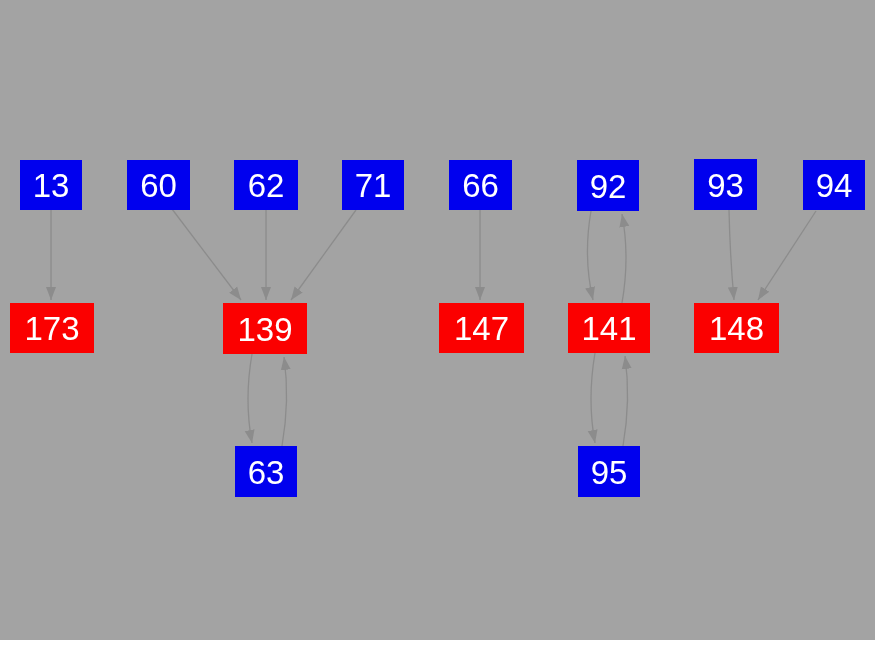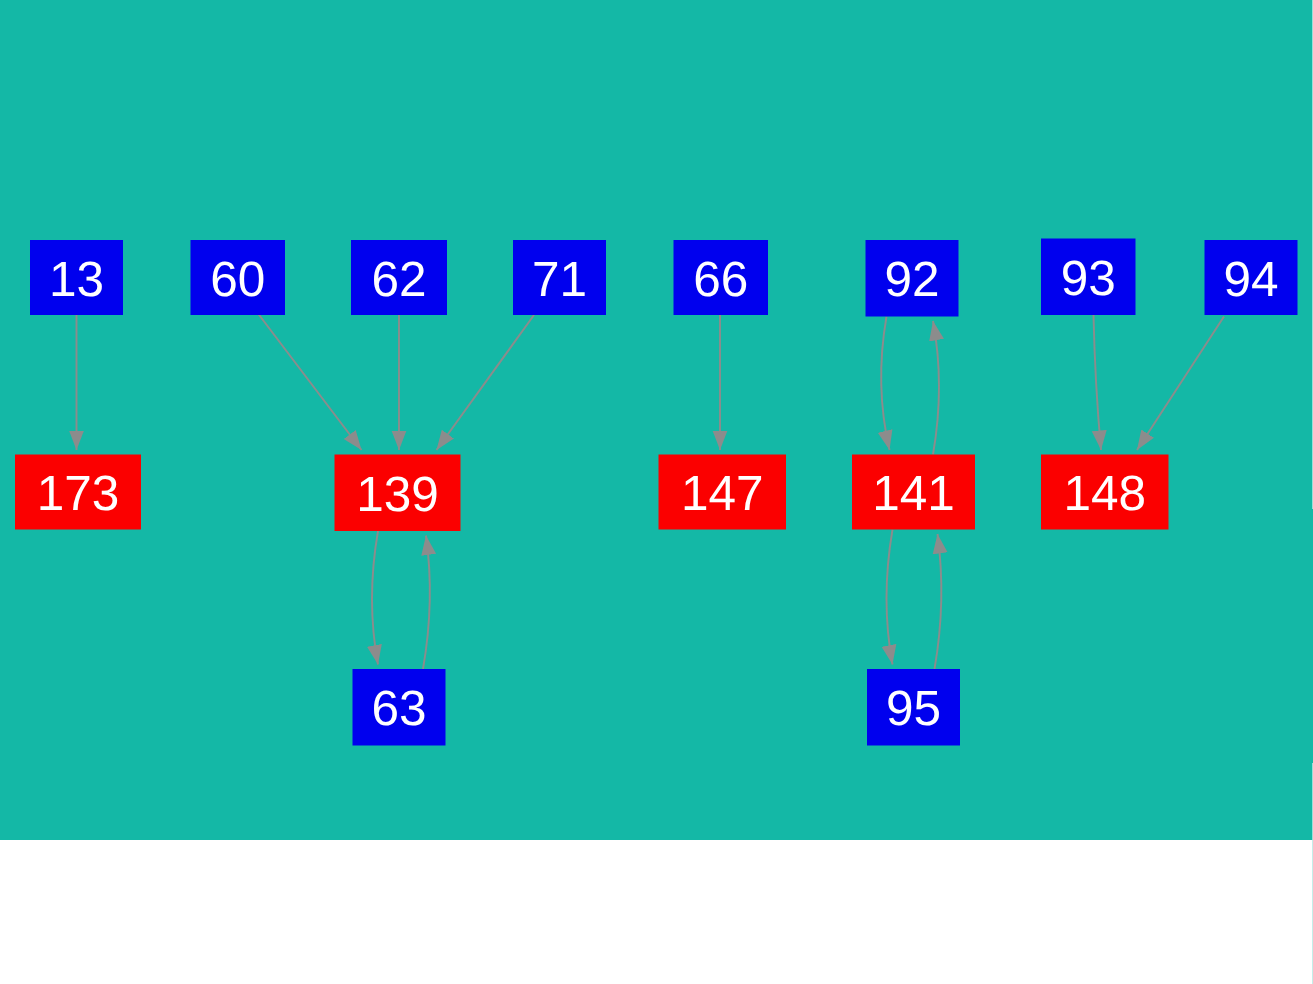--- a/index.html
+++ b/index.html
@@ -7,22 +7,22 @@
     padding: 0;
     background: #ffffff;
     width: 875px;
     height: 656px;
     overflow: hidden;
     font-family: "Liberation Sans", sans-serif;
   }
   #stage {
     position: relative;
     width: 875px;
-    height: 560px;
-    background: #14b8a6;
+    height: 640px;
+    background: #a3a3a3;
   }
   svg text.node-label {
     font-family: "Liberation Sans", sans-serif;
     font-size: 33px;
     text-anchor: middle;
   }
   svg rect.node-box {
     stroke: none;
   }
   svg path.edge {

